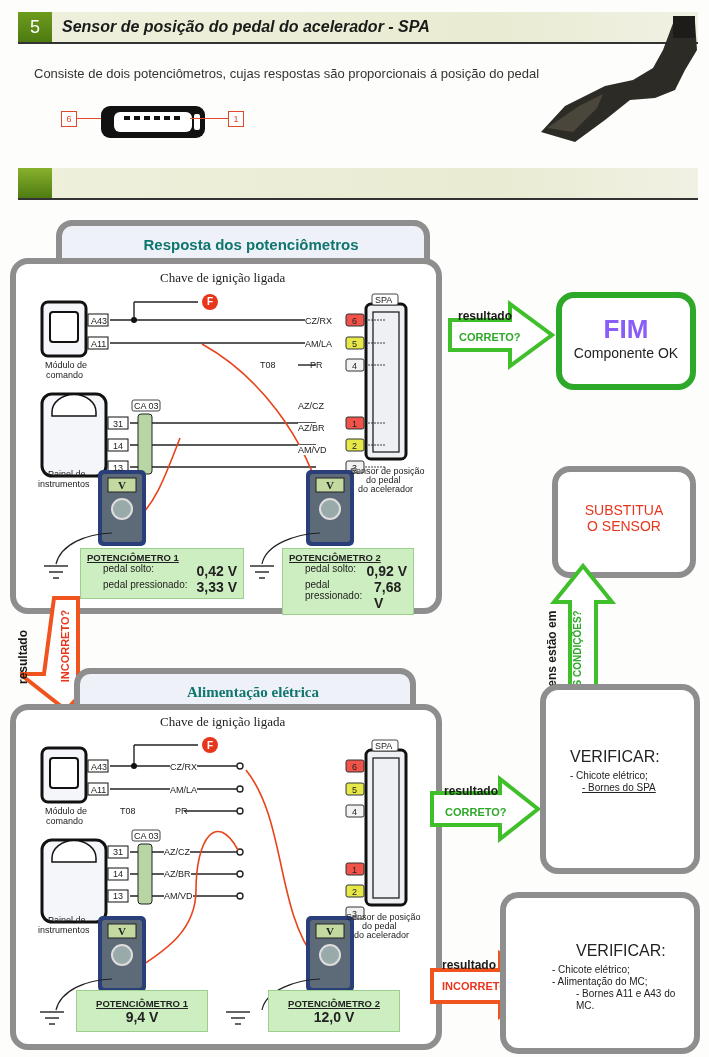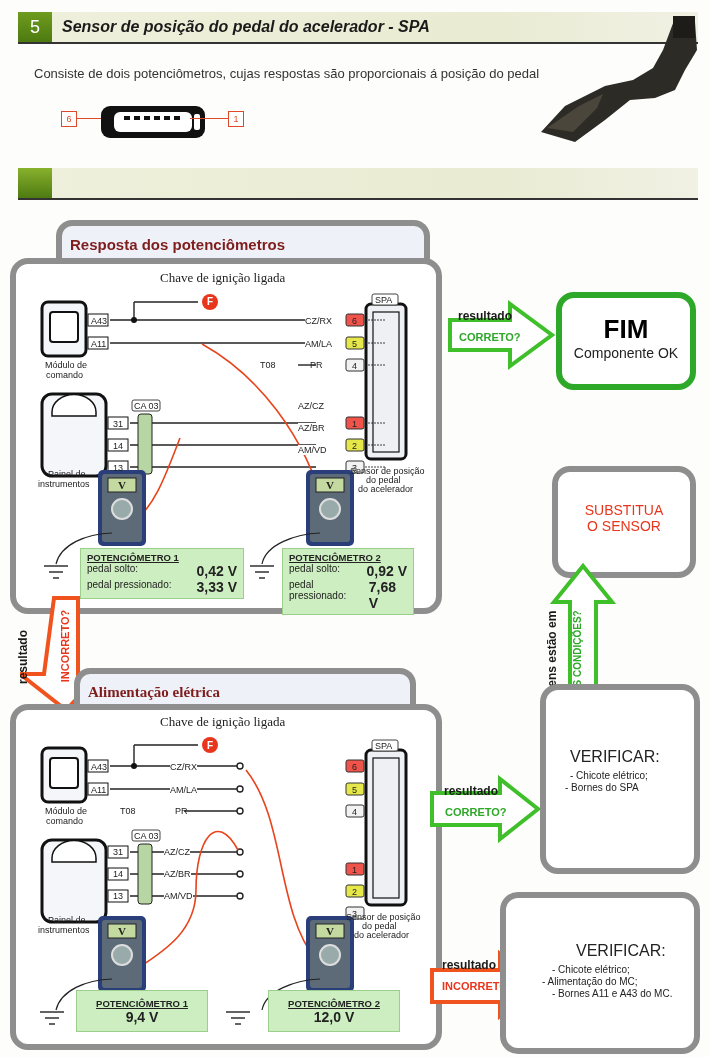--- a/index.html
+++ b/index.html
@@ -7,27 +7,27 @@
   .abs{position:absolute;}
   
   .sec-bar{position:absolute;left:18px;width:680px;height:30px;background:linear-gradient(90deg,#eef0dc,#e9ebd2 70%,#f1f1e4);border-bottom:2px solid #333;}
   .sec-num{position:absolute;left:0;top:0;width:34px;height:30px;background:linear-gradient(180deg,#6e9c1e,#4d7a10);color:#fff;font-size:18px;text-align:center;line-height:30px;}
   .sec-sq{position:absolute;left:0;top:0;width:34px;height:30px;background:linear-gradient(180deg,#88b12c,#4e7b12);}
   .sec-title{position:absolute;left:44px;top:6px;font-weight:bold;font-style:italic;font-size:16px;color:#1a1a1a;}
   .intro{position:absolute;left:34px;top:66px;font-size:13px;color:#333;}
   .conn-label{position:absolute;width:14px;height:14px;border:1px solid #e04a2a;font-size:9px;color:#e04a2a;text-align:center;line-height:14px;background:#fff;}
   
   .tab{position:absolute;background:#eef1f8;border:6px solid #8e8e8e;border-bottom:none;border-radius:16px 16px 0 0;}
-  .tab-title{position:absolute;left:8px;right:0;text-align:left;font-weight:bold;font-size:15px;color:#7f1d1d;}
+  .tab-title{position:absolute;left:16px;right:0;text-align:center;font-weight:bold;font-size:15px;color:#0f766e;}
   .panel{position:absolute;background:#fff;border:6px solid #8e8e8e;border-radius:18px;}
   .serif{font-family:"Liberation Serif",serif;font-size:13px;color:#222;}
   .small{font-size:9px;color:#222;}
   .result-box{position:absolute;background:#cdeec0;border:1px solid #9ccf8c;font-size:10px;padding:3px 6px;}
   .result-box .hd{font-weight:bold;text-decoration:underline;font-size:9.5px;}
-  .result-box .row{display:flex;justify-content:space-between;}
+  .result-box .row{display:flex;justify-content:space-between;margin-left:16px;}
   .result-box .v{font-weight:bold;font-size:14px;}
   .gbox{position:absolute;background:#fff;border:6px solid #8e8e8e;border-radius:18px;}
   .fim{position:absolute;left:556px;top:292px;width:128px;height:86px;border:6px solid #2ea829;border-radius:18px;background:#fff;text-align:center;}
   .verif-title{font-size:16px;color:#222;}
   .verif-list{font-size:10px;color:#222;line-height:12px;}
   .arrow-txt-b{font-weight:bold;font-size:12px;color:#1a1a1a;}
 </style>
 </head>
 <body>
 
@@ -204,21 +204,21 @@
     </div>
 </div>
 
 <svg class="abs" style="left:448px;top:300px;" width="110" height="70" viewBox="0 0 110 70">
   <path d="M2 20 L62 20 L62 4 L104 35 L62 66 L62 50 L2 50 Z" fill="#fff" stroke="#3fbf2a" stroke-width="4"></path>
 </svg>
 <div class="abs arrow-txt-b" style="left:458px;top:309px;">resultado</div>
 <div class="abs arrow-txt-b" style="left:459px;top:331px;color:#2ea829;font-size:11px;">CORRETO?</div>
 
 <div class="fim">
-  <div style="font-size:26px;font-weight:bold;color:#000000;margin-top:16px;">FIM</div>
+  <div style="font-size:26px;font-weight:bold;color:#8b5cf6;margin-top:16px;">FIM</div>
   <div style="font-size:14px;color:#222;">Componente OK</div>
 </div>
 
 <svg class="abs" style="left:20px;top:596px;" width="80" height="118" viewBox="0 0 80 118">
   <path d="M44 2 L68 2 L68 78 L90 78 L56 114 L10 78 L34 78 Z" transform="translate(-10,0)" fill="#fff" stroke="#f0531e" stroke-width="4"></path>
 </svg>
 <div class="abs arrow-txt-b" style="left:-4px;top:650px;transform:rotate(-90deg);">resultado</div>
 <div class="abs arrow-txt-b" style="left:29px;top:640px;transform:rotate(-90deg);color:#e8361c;font-size:11px;">INCORRETO?</div>
 
 <div class="tab" style="left:74px;top:668px;width:330px;height:40px;">
@@ -353,21 +353,21 @@
 
 <svg class="abs" style="left:548px;top:562px;" width="70" height="180" viewBox="0 0 70 180">
   <path d="M22 178 L22 40 L6 40 L35 4 L64 40 L48 40 L48 178 Z" fill="#fff" stroke="#3fbf2a" stroke-width="4"></path>
 </svg>
 <div class="abs arrow-txt-b" style="left:502px;top:654px;transform:rotate(-90deg);white-space:nowrap;">os itens estão em</div>
 <div class="abs arrow-txt-b" style="left:528px;top:654px;transform:rotate(-90deg);white-space:nowrap;color:#2ea829;font-size:10px;">BOAS CONDIÇÕES?</div>
 
 <div class="gbox" style="left:540px;top:684px;width:148px;height:178px;border-radius:18px;">
   <div class="verif-title" style="margin:58px 0 4px 24px;">VERIFICAR:</div>
   <div class="verif-list" style="margin-left:24px;">- Chicote elétrico;</div>
-  <div class="verif-list" style="margin-left:19px;">- Bornes do SPA</div>
+  <div class="verif-list" style="margin-left:36px;text-decoration:underline;">- Bornes do SPA</div>
 </div>
 
 <div class="gbox" style="left:500px;top:892px;width:188px;height:150px;">
   <div class="verif-title" style="margin:44px 0 4px 70px;">VERIFICAR:</div>
   <div class="verif-list" style="margin-left:46px;">- Chicote elétrico;</div>
-  <div class="verif-list" style="margin-left:36px;">- Alimentação do MC;</div>
-  <div class="verif-list" style="margin-left:46px;">- Bornes A11 e A43 do MC.</div>
+  <div class="verif-list" style="margin-left:46px;">- Alimentação do MC;</div>
+  <div class="verif-list" style="margin-left:70px;">- Bornes A11 e A43 do MC.</div>
 </div>
 
 </body></html>

